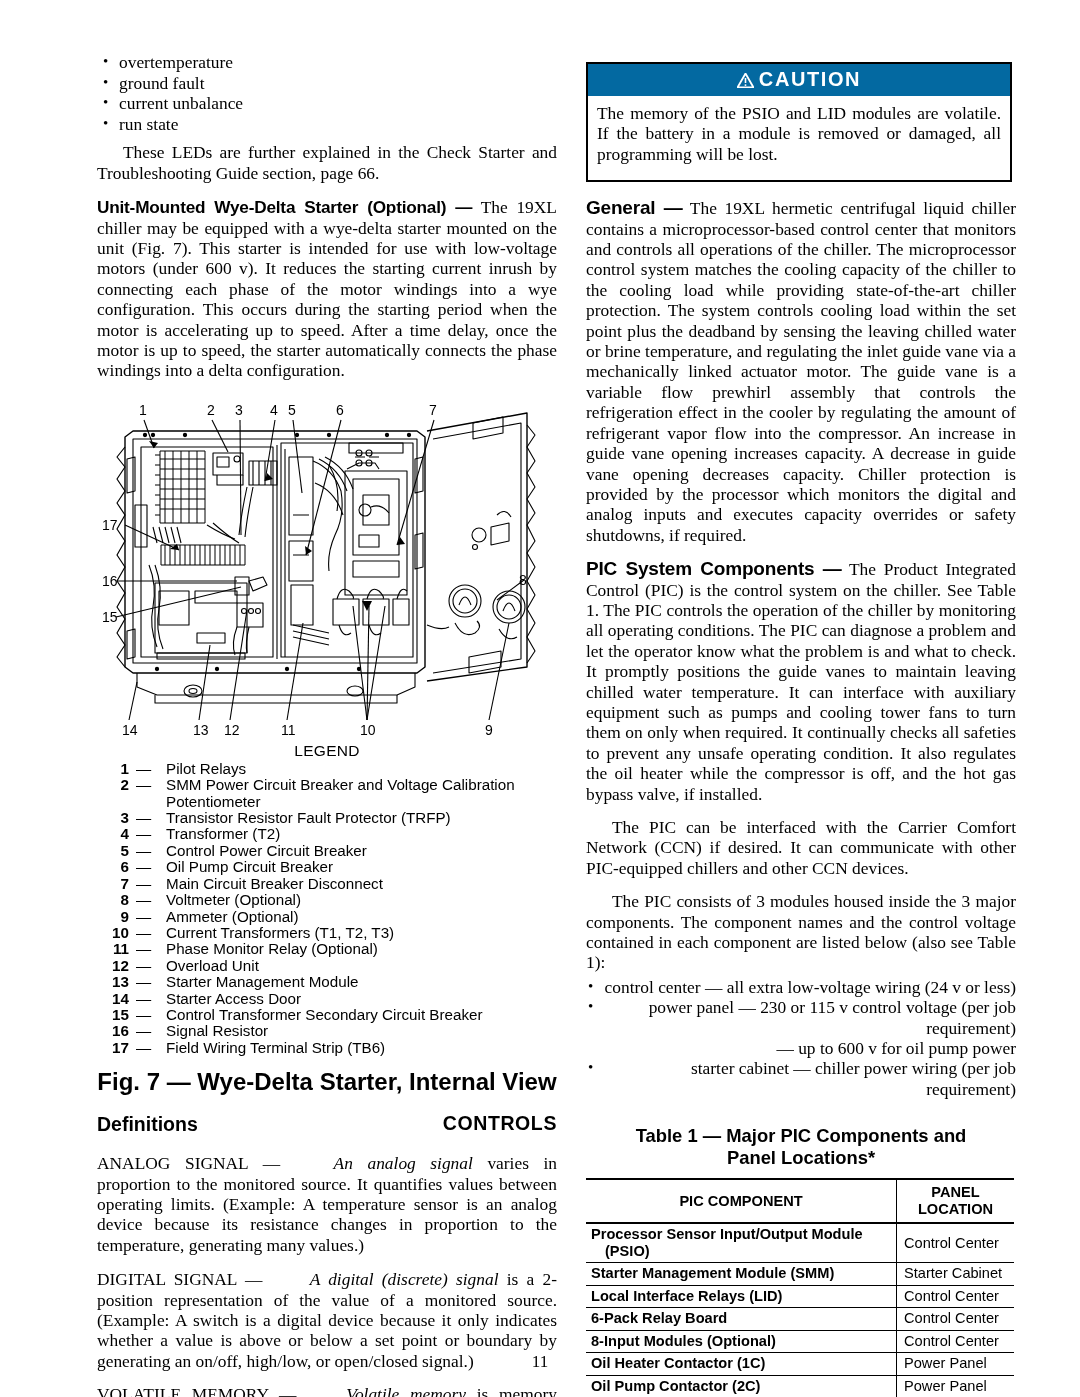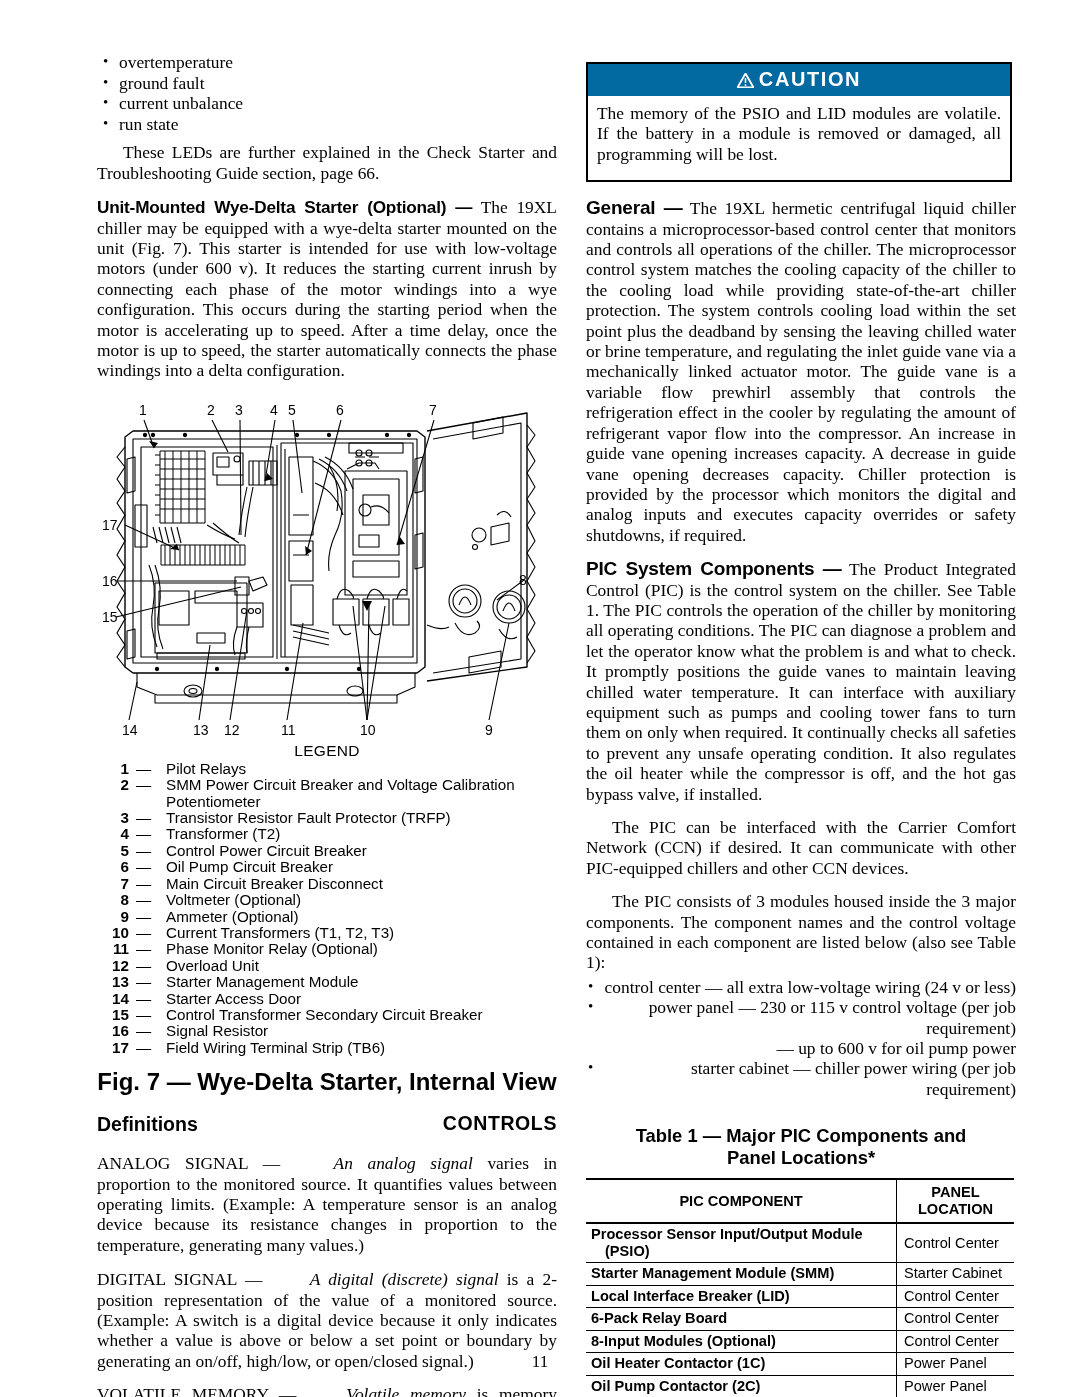--- a/index.html
+++ b/index.html
@@ -588,21 +588,21 @@
             <div>Processor Sensor Input/Output Module</div>
             <div class="subind">(PSIO)</div>
           </td>
           <td class="loc">Control Center</td>
         </tr>
         <tr>
           <td class="comp">Starter Management Module (SMM)</td>
           <td class="loc">Starter Cabinet</td>
         </tr>
         <tr>
-          <td class="comp">Local Interface Breaker (LID)</td>
+          <td class="comp">Local Interface Relays (LID)</td>
           <td class="loc">Control Center</td>
         </tr>
         <tr>
           <td class="comp">6-Pack Relay Board</td>
           <td class="loc">Control Center</td>
         </tr>
         <tr>
           <td class="comp">8-Input Modules (Optional)</td>
           <td class="loc">Control Center</td>
         </tr>

